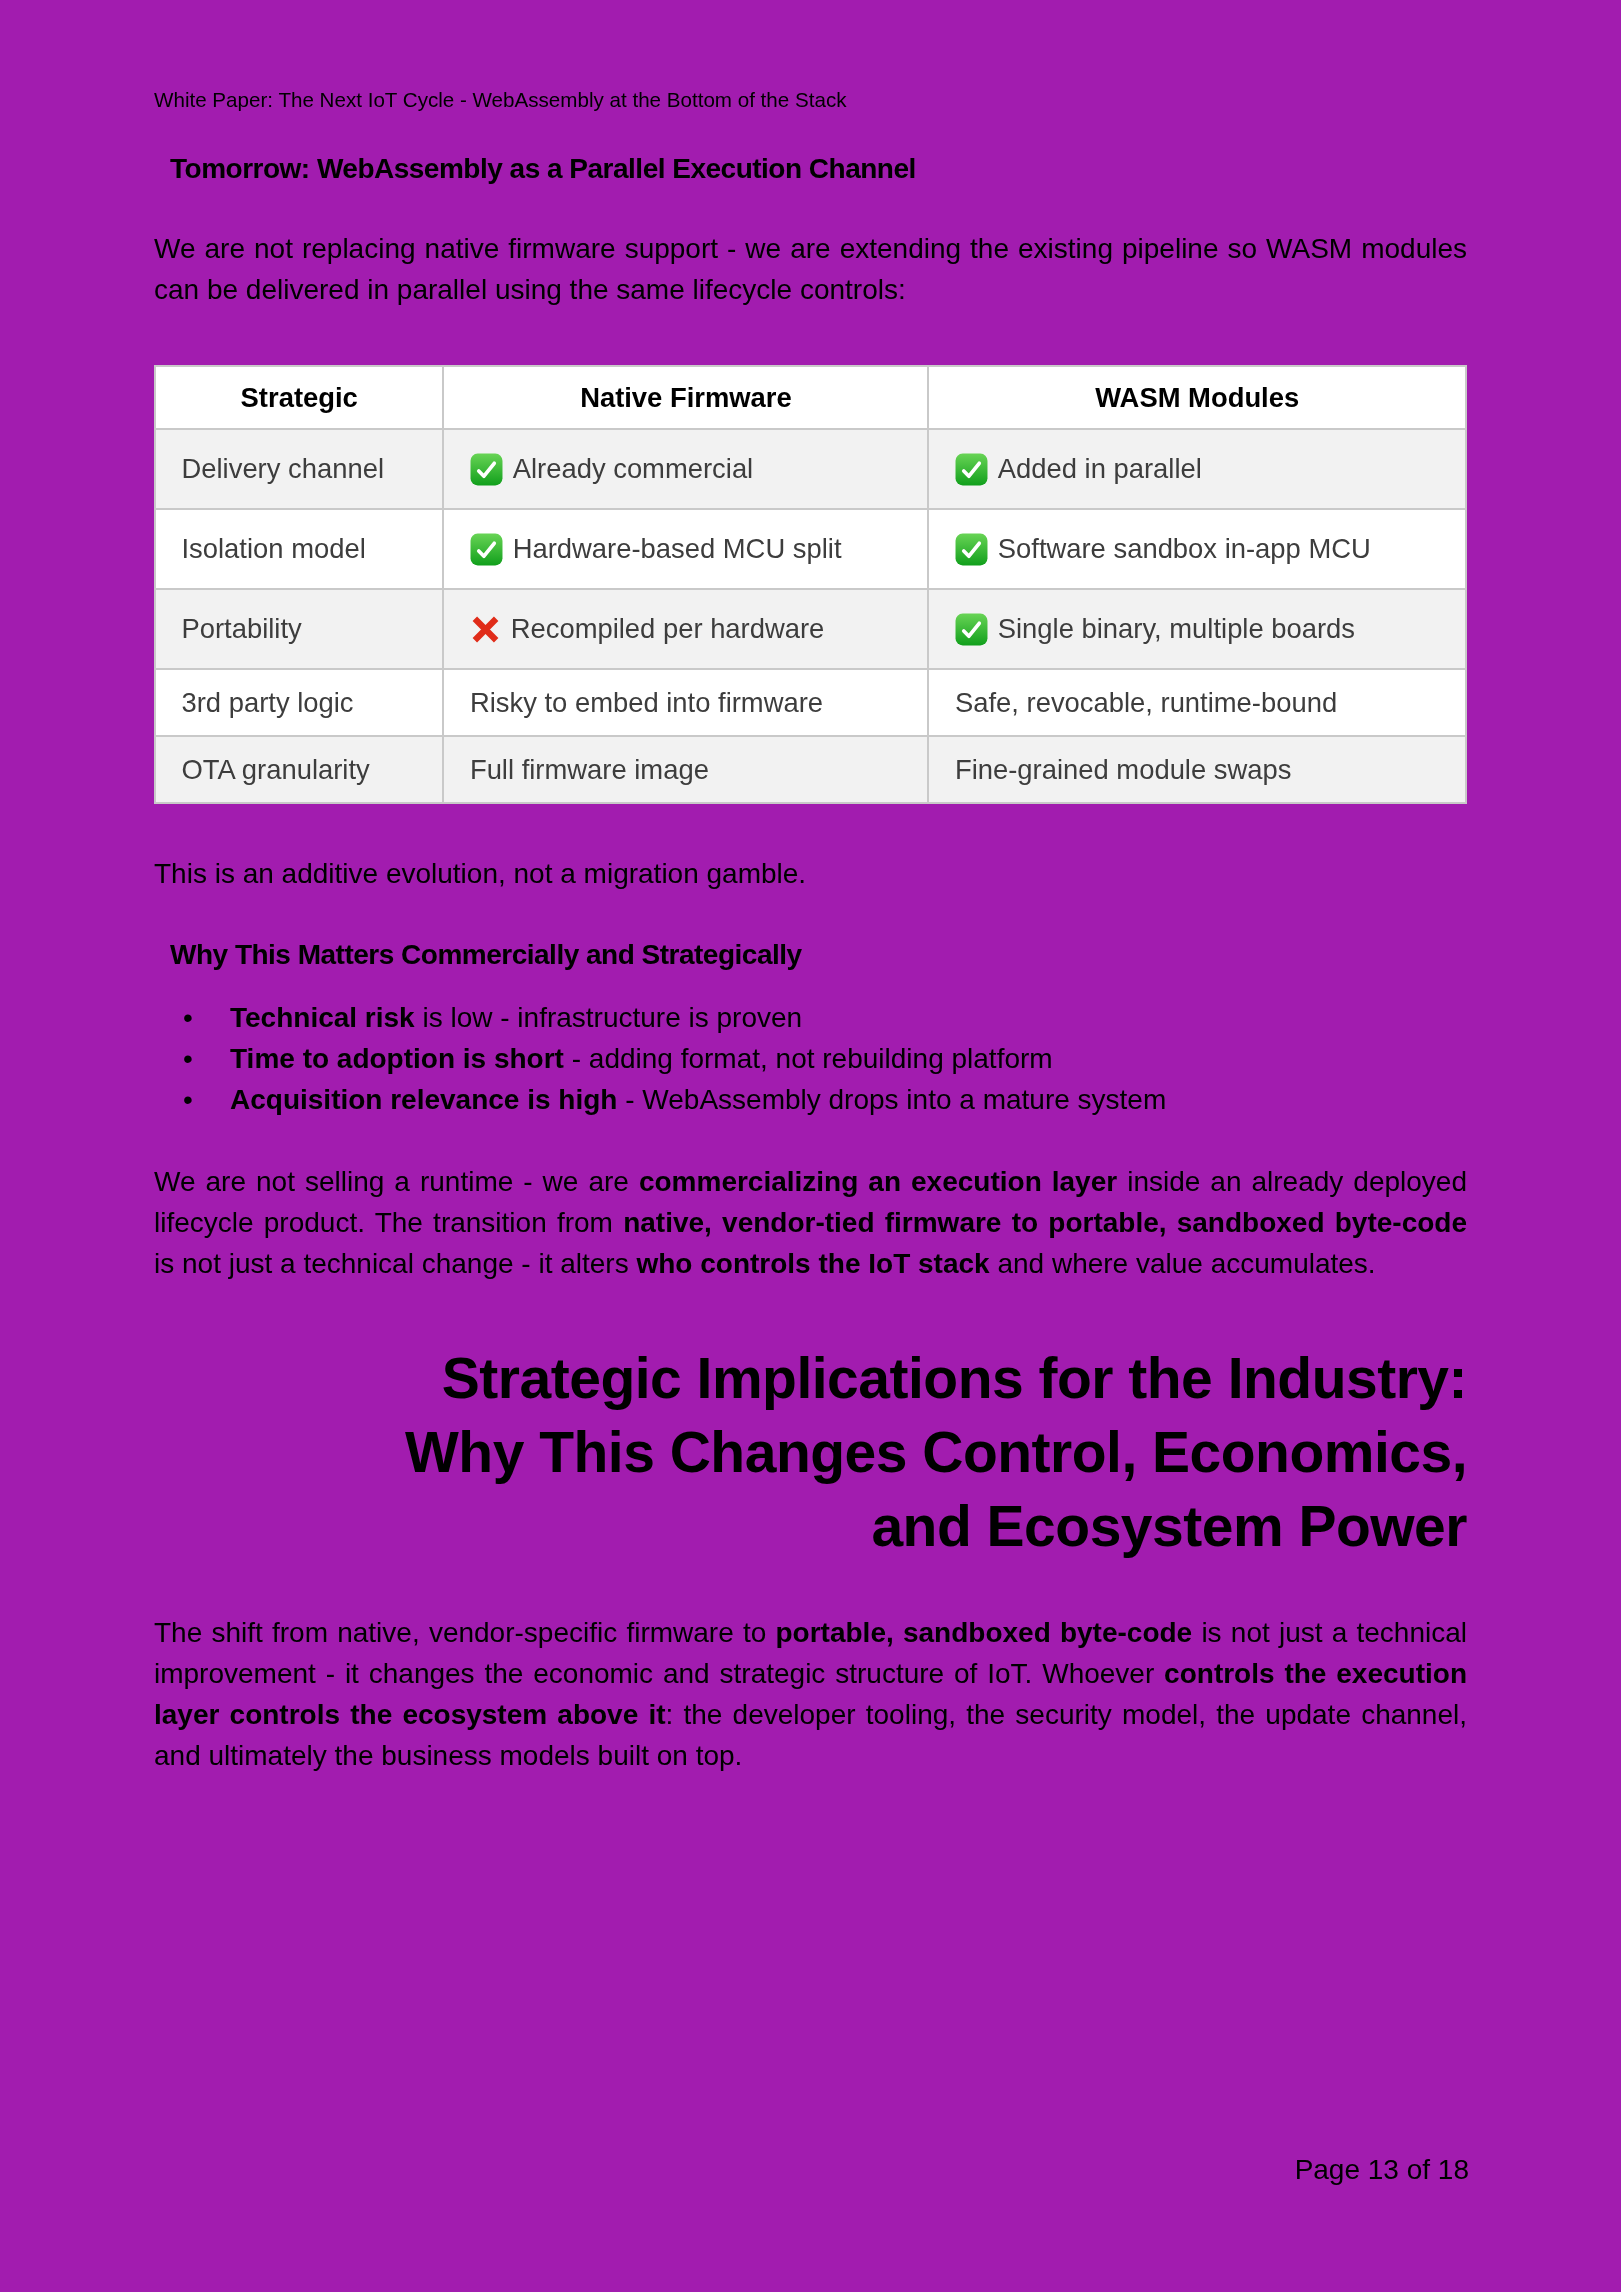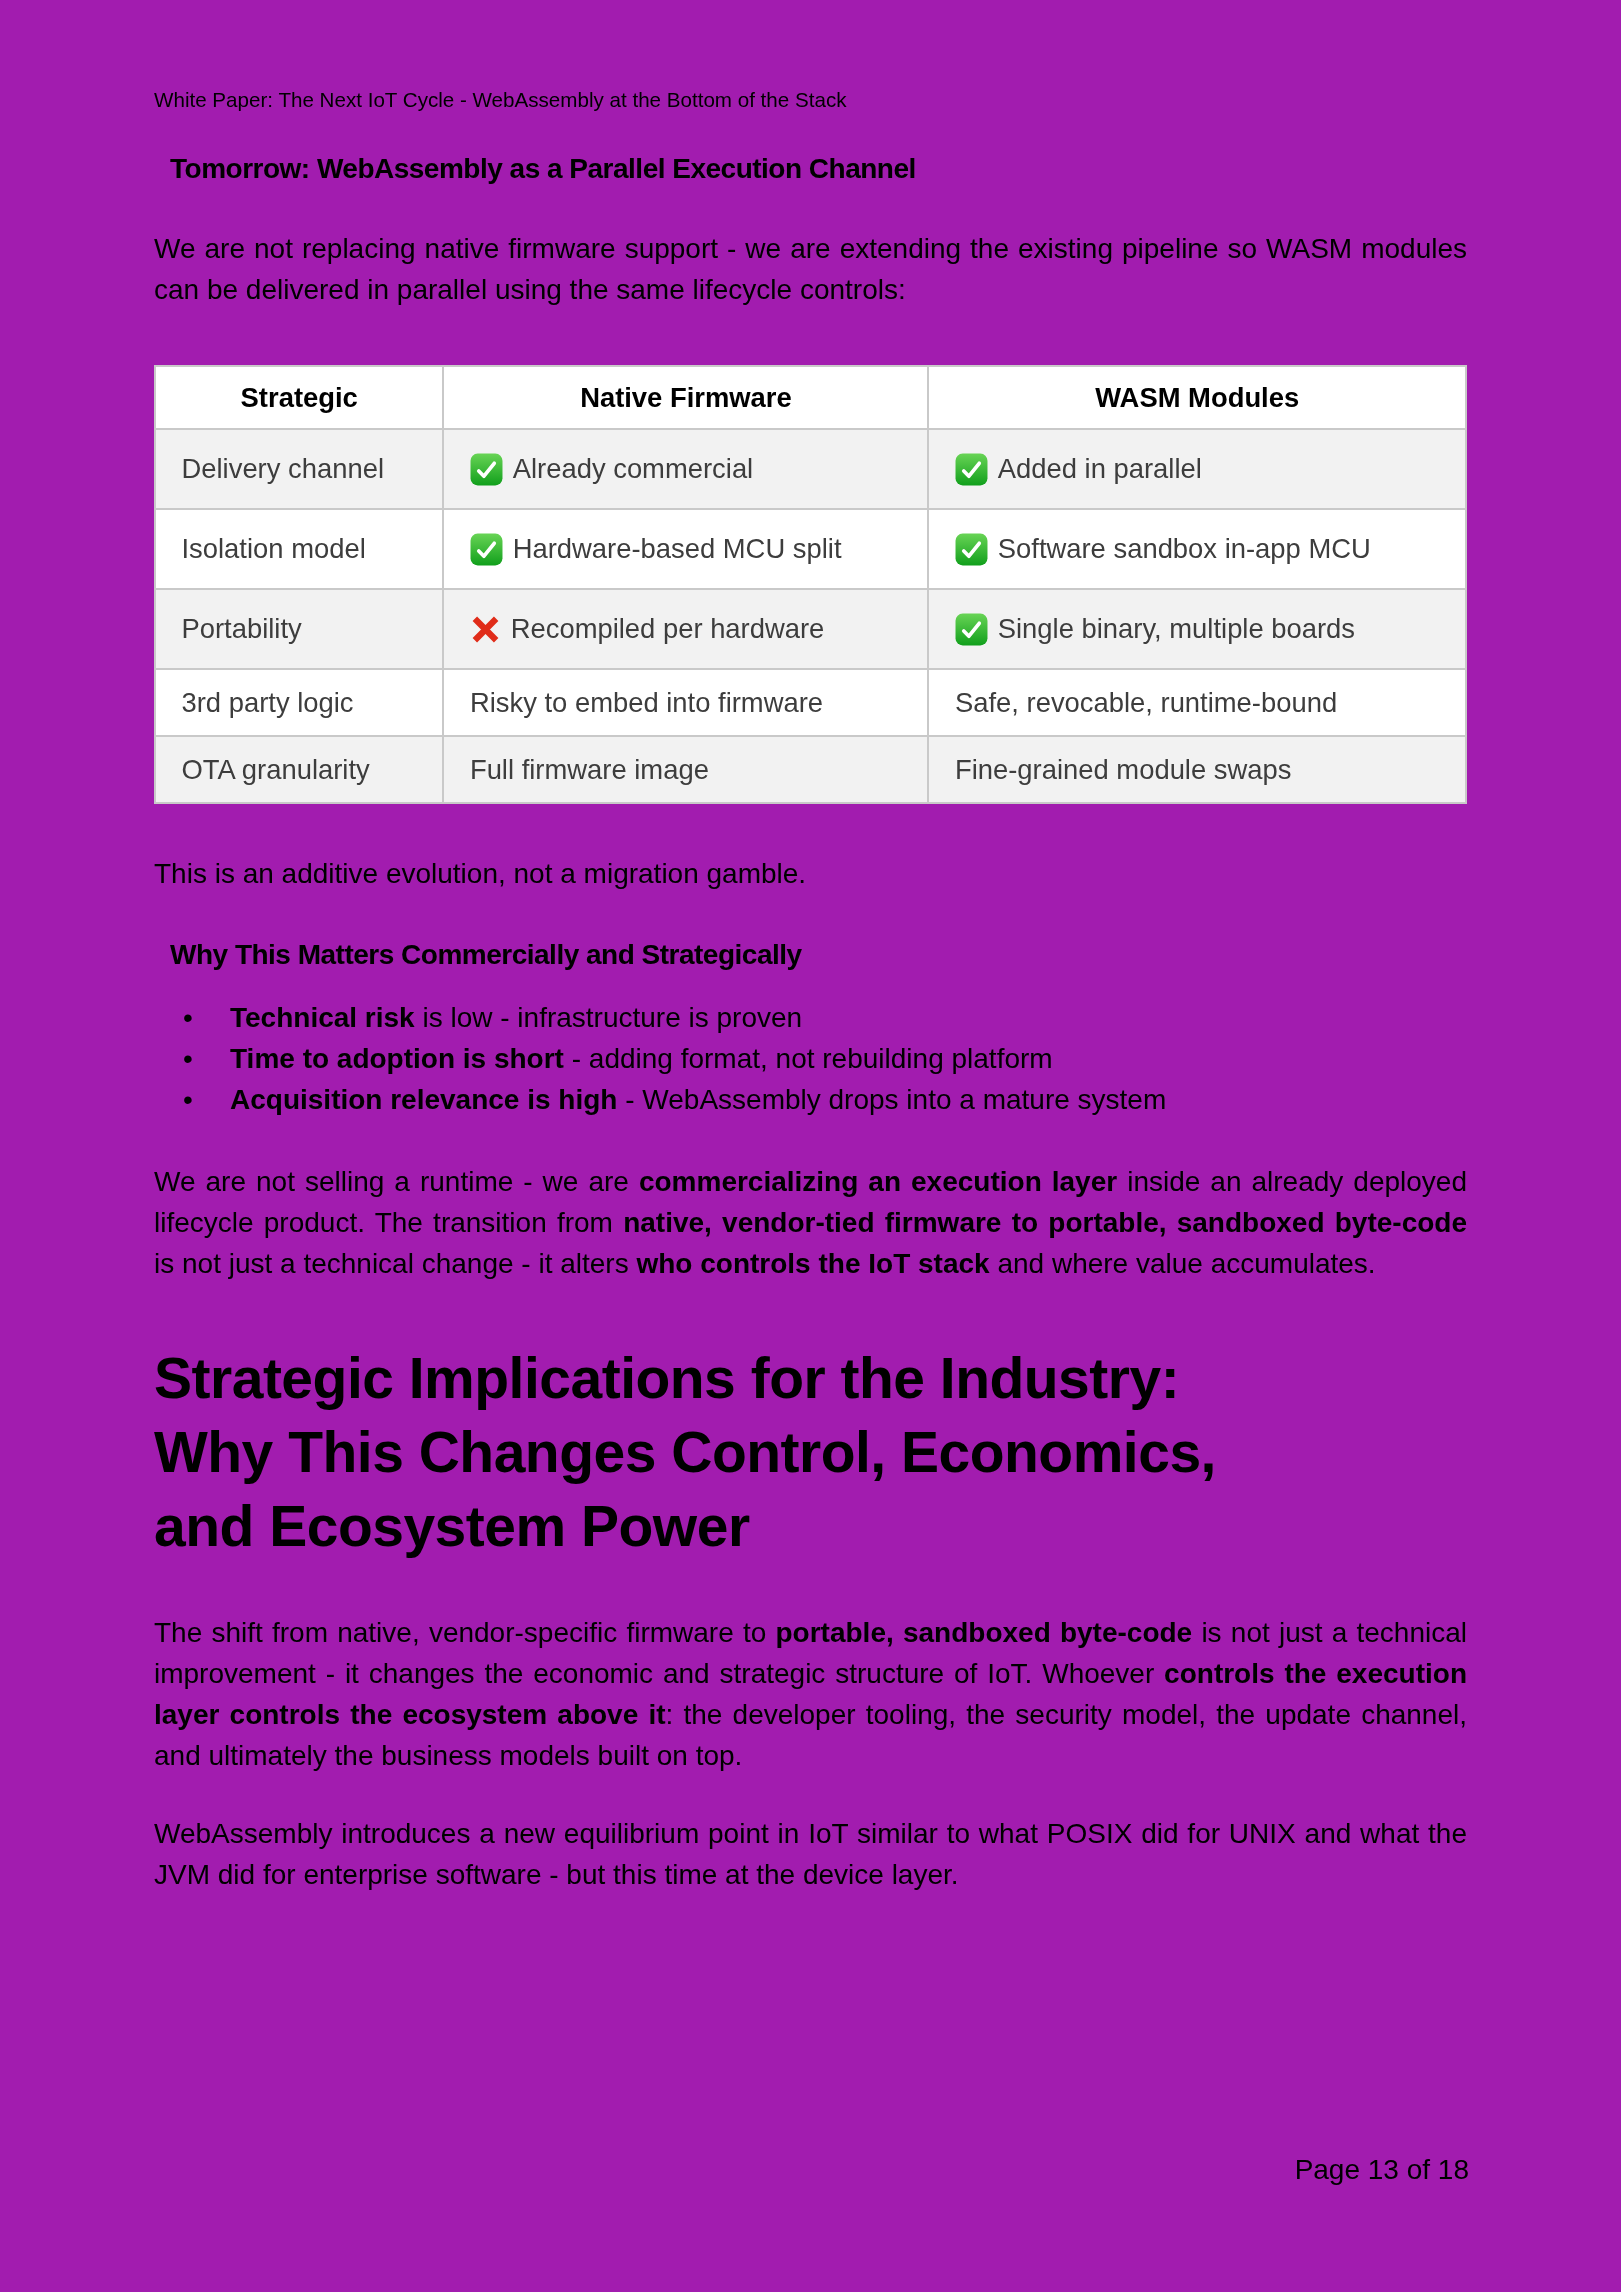--- a/index.html
+++ b/index.html
@@ -48,21 +48,21 @@
   .bullets{margin-top:25.5px;}
   .bullet{position:relative;padding-left:76px;font-size:28px;line-height:41px;}
   .bullet .dot{position:absolute;left:29px;top:0;}
 
   b{font-weight:700;}
 
   h1.big-heading{
     font-size:57px;line-height:74px;font-weight:700;
     margin:57px 0 0 0;letter-spacing:-0.5px;
   }
-  h1.big-heading .hline{white-space:nowrap;}
+  h1.big-heading .hline{white-space:nowrap;text-align:right;}
 
   .page-num{
     position:absolute;top:2154px;right:152px;font-size:28px;color:#000;
   }
 </style>
 </head>
 <body>
 
 <div class="page">
   <div class="content">
@@ -205,19 +205,18 @@
     <p class="body" style="margin-top:41px;"><span>We are not selling a runtime - we are </span><b>commercializing an execution layer</b><span> inside an already deployed lifecycle product. The transition from </span><b>native, vendor-tied firmware to portable, sandboxed byte-code</b><span> is not just a technical change - it alters </span><b>who controls the IoT stack</b><span> and where value accumulates.</span></p>
 
     <h1 class="big-heading">
       <div class="hline">Strategic Implications for the Industry:</div>
       <div class="hline">Why This Changes Control, Economics,</div>
       <div class="hline">and Ecosystem Power</div>
     </h1>
 
     <p class="body" style="margin-top:49px;"><span>The shift from native, vendor-specific firmware to </span><b>portable, sandboxed byte-code</b><span> is not just a technical improvement - it changes the economic and strategic structure of IoT. Whoever </span><b>controls the execution layer controls the ecosystem above it</b><span>: the developer tooling, the security model, the update channel, and ultimately the business models built on top.</span></p>
 
-    <p class="body" style="margin-top:37px;">WebAssembly introduces a new equilibrium point in IoT similar to what POSIX did for UNIX and what the JVM did for enterprise software - but this time at the device layer.</p>
 
   </div>
 
   <div class="page-num">Page 13 of 18</div>
 </div>
 
 
 </body></html>

